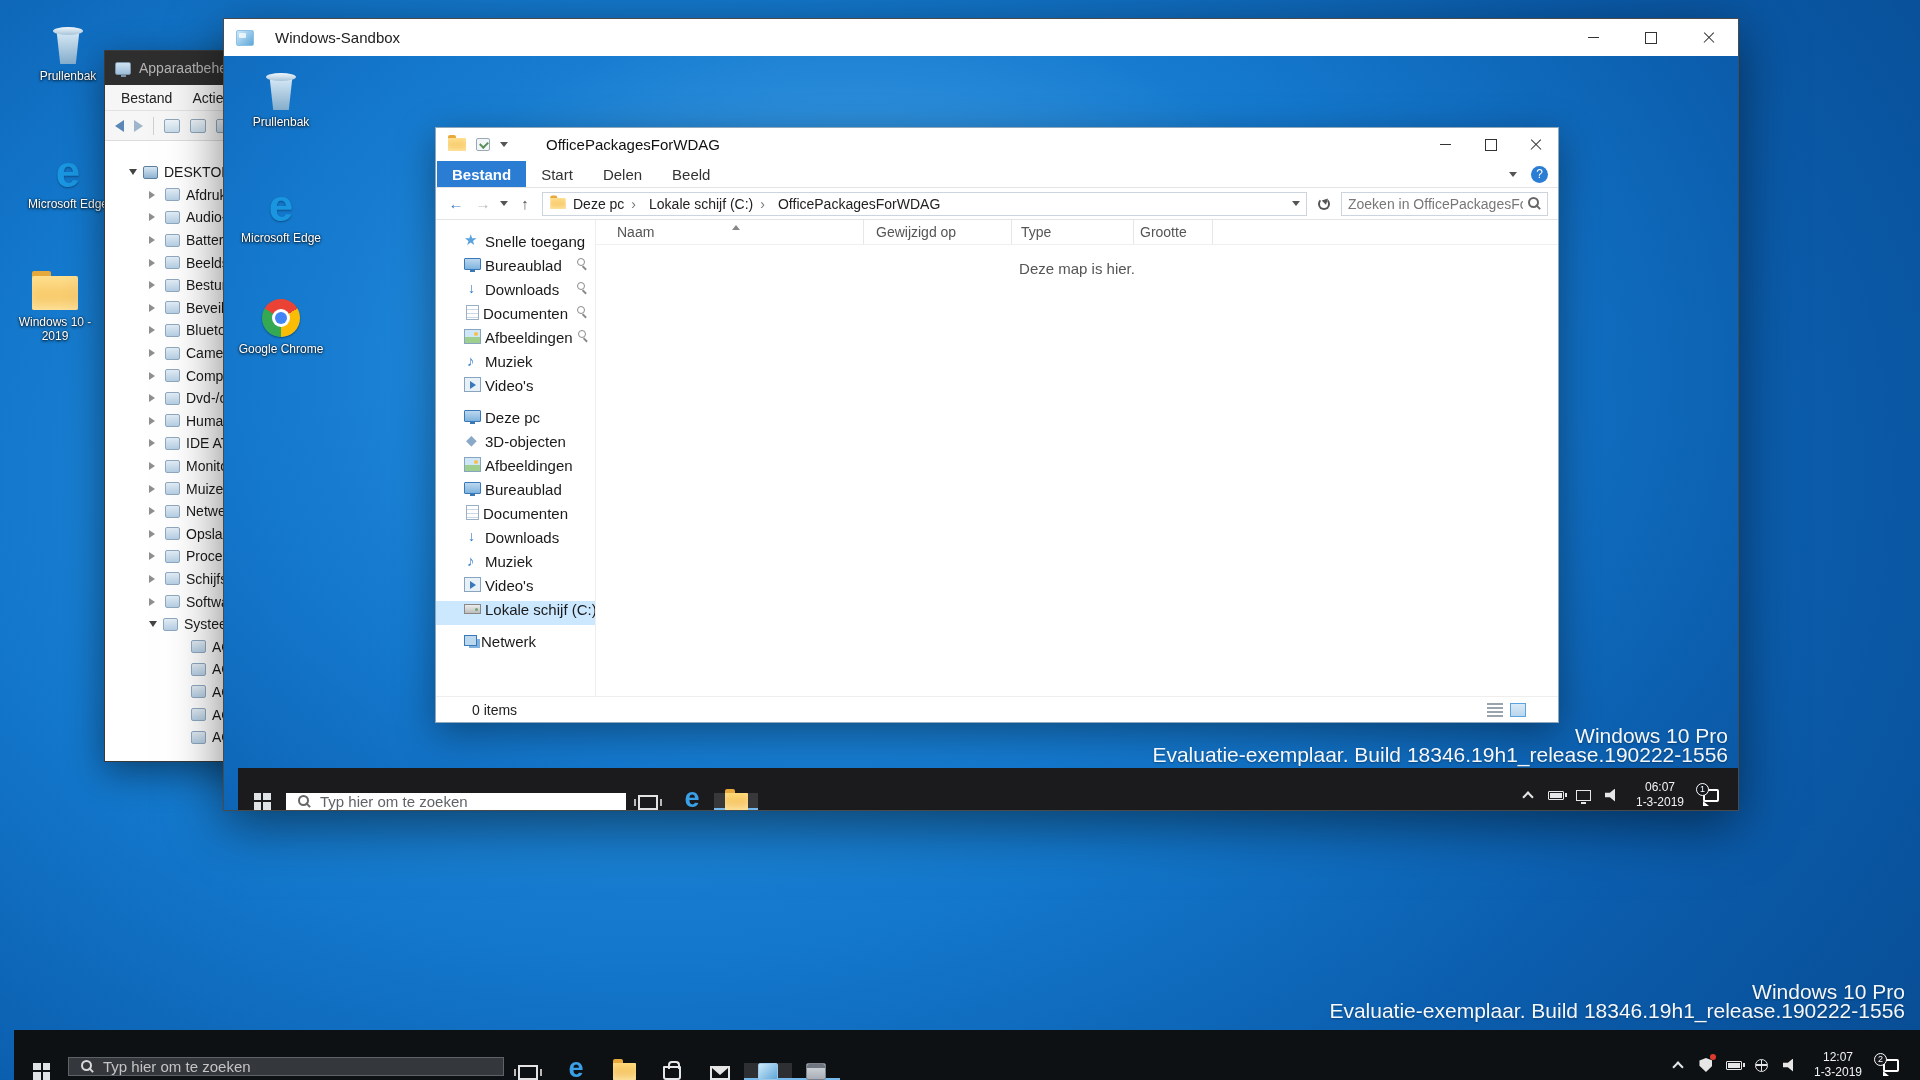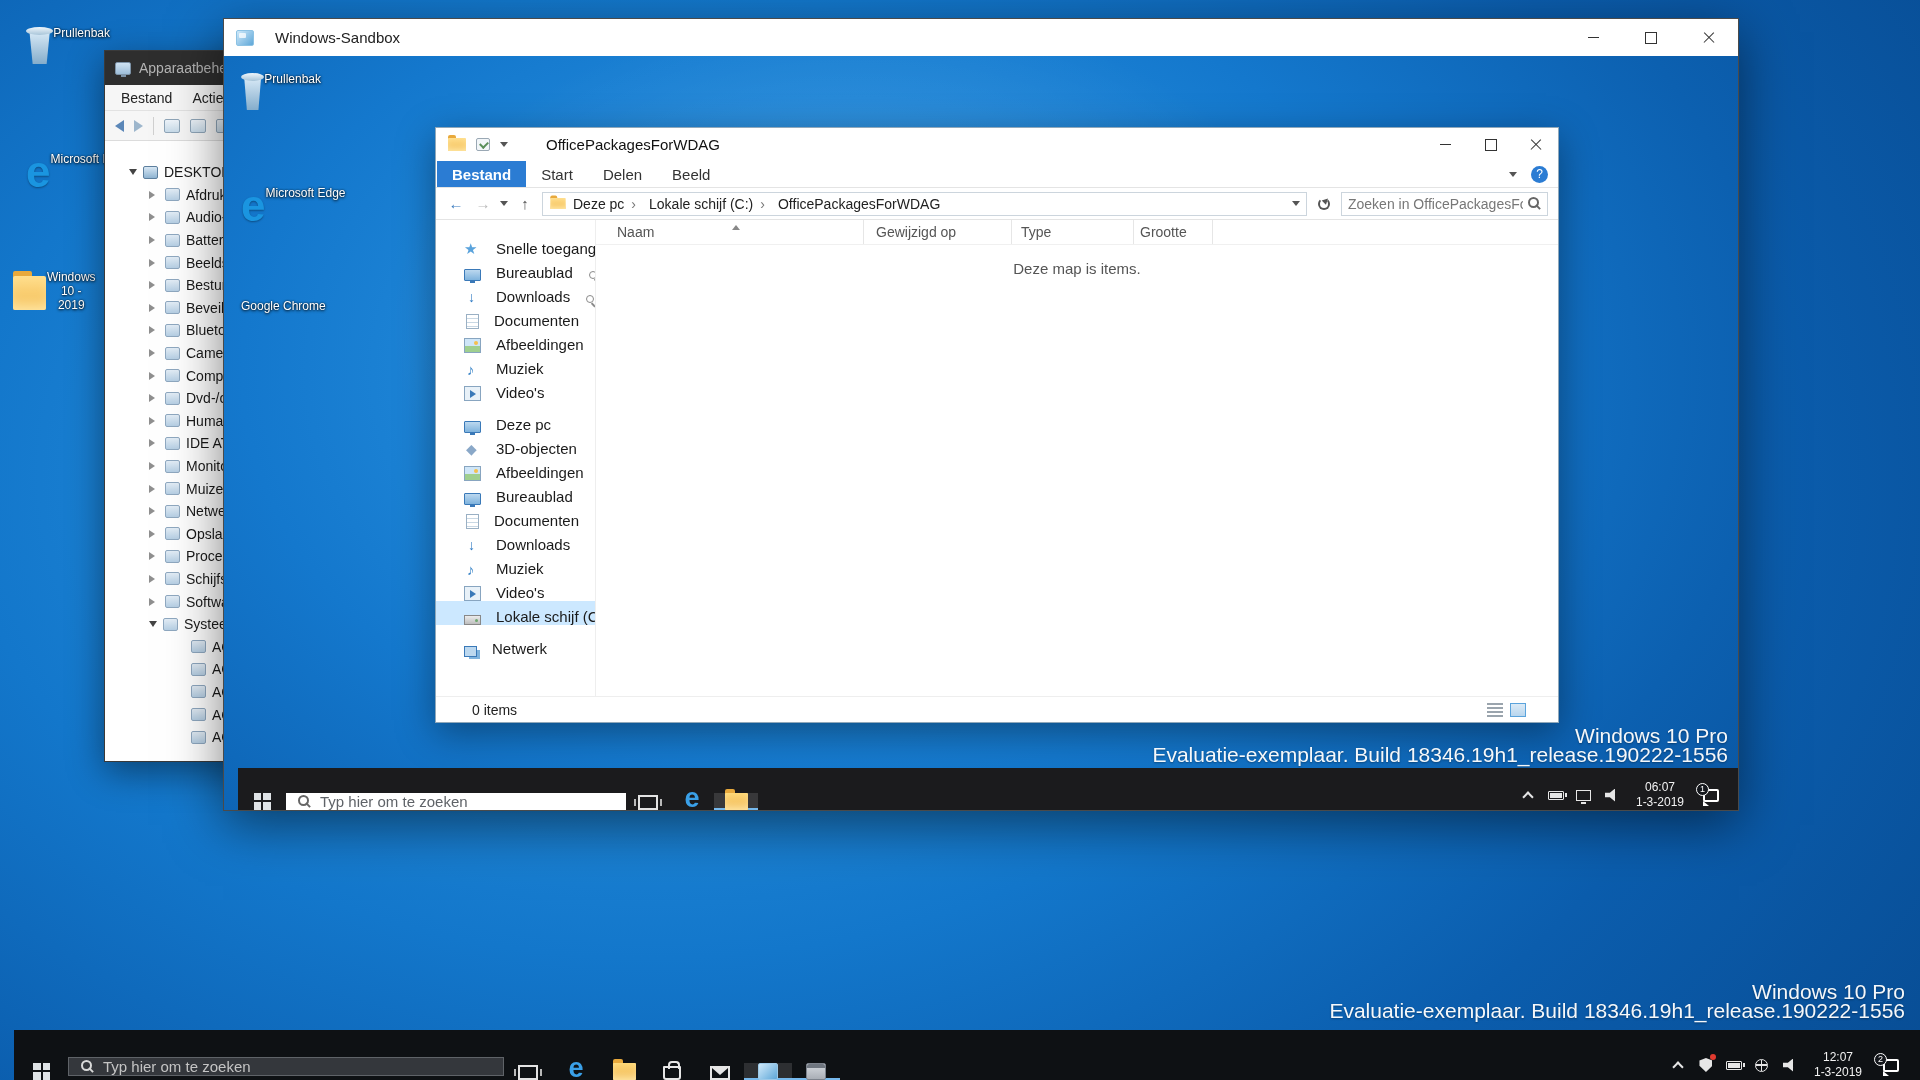--- a/index.html
+++ b/index.html
@@ -3,21 +3,21 @@
 <meta charset="utf-8">
 <style>
 *{margin:0;padding:0;box-sizing:border-box}
 html,body{width:1920px;height:1080px;overflow:hidden}
 body{font-family:"Liberation Sans","DejaVu Sans",sans-serif;font-size:15px;color:#1a1a1a;position:relative;
 background:
  radial-gradient(900px 620px at 36% 40%, rgba(255,255,255,.16), transparent 62%),
  radial-gradient(1500px 1050px at 34% 44%, #2e9ae6 0%, #1377cb 46%, #0b5dad 74%, #084e96 100%);}
 
 
-.dicon{position:absolute;width:84px;display:flex;flex-direction:row;cursor:default}
+.dicon{position:absolute;width:84px;display:flex;flex-direction:column;align-items:center;gap:5px;cursor:default}
 .dicon .lbl{color:#fff;font-size:12px;text-align:center;white-space:nowrap;text-shadow:0 1px 3px rgba(0,0,0,.9),0 0 2px rgba(0,0,0,.7);line-height:14px}
 .dicon .lbl.wrap{white-space:normal}
 .bin{position:relative;width:30px;height:38px}
 .bin::before{content:"";position:absolute;left:2px;right:2px;top:5px;bottom:0;background:linear-gradient(180deg,rgba(228,241,250,.95),rgba(142,178,204,.92));clip-path:polygon(6% 0,94% 0,80% 100%,20% 100%)}
 .bin::after{content:"";position:absolute;left:0;right:0;top:1px;height:8px;background:linear-gradient(180deg,#f0f7fc,#a7c4d8);border-radius:50%}
 .edge-big{width:38px;height:40px;display:flex;align-items:center;justify-content:center}
 .edge-big::before{content:"e";font-weight:bold;font-size:44px;line-height:40px;color:#1a95e0;text-shadow:0 1px 2px rgba(0,0,0,.35)}
 .chrome{width:38px;height:38px;border-radius:50%;position:relative;background:conic-gradient(from -60deg,#ea4335 0 120deg,#fbbc05 120deg 240deg,#34a853 240deg 360deg);box-shadow:0 1px 2px rgba(0,0,0,.4)}
 .chrome::before{content:"";position:absolute;inset:10px;background:#fff;border-radius:50%}
 .chrome::after{content:"";position:absolute;inset:13px;background:#4285f4;border-radius:50%}
@@ -101,21 +101,21 @@
 .refresh{width:12px;height:12px;border:2px solid #555;border-radius:50%;border-top-color:transparent;position:relative;margin:0 4px;flex:none;cursor:pointer}
 .refresh::after{content:"";position:absolute;top:-5px;right:-2px;border:3px solid transparent;border-bottom:6px solid #555;transform:rotate(45deg)}
 .search-box{width:207px;height:24px;border:1px solid #ccd5dd;background:#fff;display:flex;align-items:center;padding:0 6px;gap:5px;flex:none}
 .search-box input{border:0;outline:0;flex:1;font-size:14px;font-family:inherit;color:#333;min-width:0;background:transparent}
 .search-box input::placeholder{color:#777;opacity:1}
 .mag{position:relative;width:13px;height:13px;flex:none}
 .mag::before{content:"";position:absolute;width:7px;height:7px;border:2px solid #666;border-radius:50%;left:0;top:0}
 .mag::after{content:"";position:absolute;width:6px;height:2px;background:#666;transform:rotate(45deg);right:0;bottom:2px}
 .ex-main{flex:1;display:flex;min-height:0}
 .ex-nav{width:160px;flex:none;border-right:1px solid #eee;padding-top:13px;overflow:hidden}
-.nrow{display:flex;align-items:flex-end;gap:15px;height:24px;font-size:15px;cursor:pointer;padding-left:28px;white-space:nowrap}
+.nrow{display:flex;align-items:flex-start;gap:4px;height:24px;font-size:15px;cursor:pointer;padding-left:28px;white-space:nowrap}
 .nrow.child{}
 .nrow.sel{background:#cce8ff}
 .nrow .pin{margin-left:auto;margin-right:8px}
 .gap8{height:8px}
 .pin{position:relative;width:11px;height:11px;flex:none}
 .pin::before{content:"";position:absolute;left:1px;top:1px;width:6px;height:6px;border:1.5px solid #8a8a8a;border-radius:50%}
 .pin::after{content:"";position:absolute;right:0;bottom:0;width:5px;height:1.5px;background:#8a8a8a;transform:rotate(45deg)}
 .nico{width:17px;height:15px;flex:none;position:relative}
 .nico.star::before{content:"\2605";color:#5aa3dc;font-size:15px;line-height:15px;position:absolute;left:0;top:-1px}
 .nico.mon{border:1px solid #3a79b8;background:linear-gradient(#bcd8ef,#7fb3dd);border-radius:1px;height:12px;margin-top:1px}
@@ -535,21 +535,21 @@
         </div>
 
         <div class="ex-files">
           <div class="fhead">
             <span class="sort"></span>
             <div class="fh c1">Naam</div>
             <div class="fh c2">Gewijzigd op</div>
             <div class="fh c3">Type</div>
             <div class="fh c4">Grootte</div>
           </div>
-          <div class="empty-msg">Deze map is items.</div>
+          <div class="empty-msg">Deze map is hier.</div>
         </div>
       </div>
 
       <div class="ex-status">
         <span class="st-text">0 items</span>
         <div class="st-icons">
           <span class="vi list"></span>
           <span class="vi thumb"></span>
         </div>
       </div>

